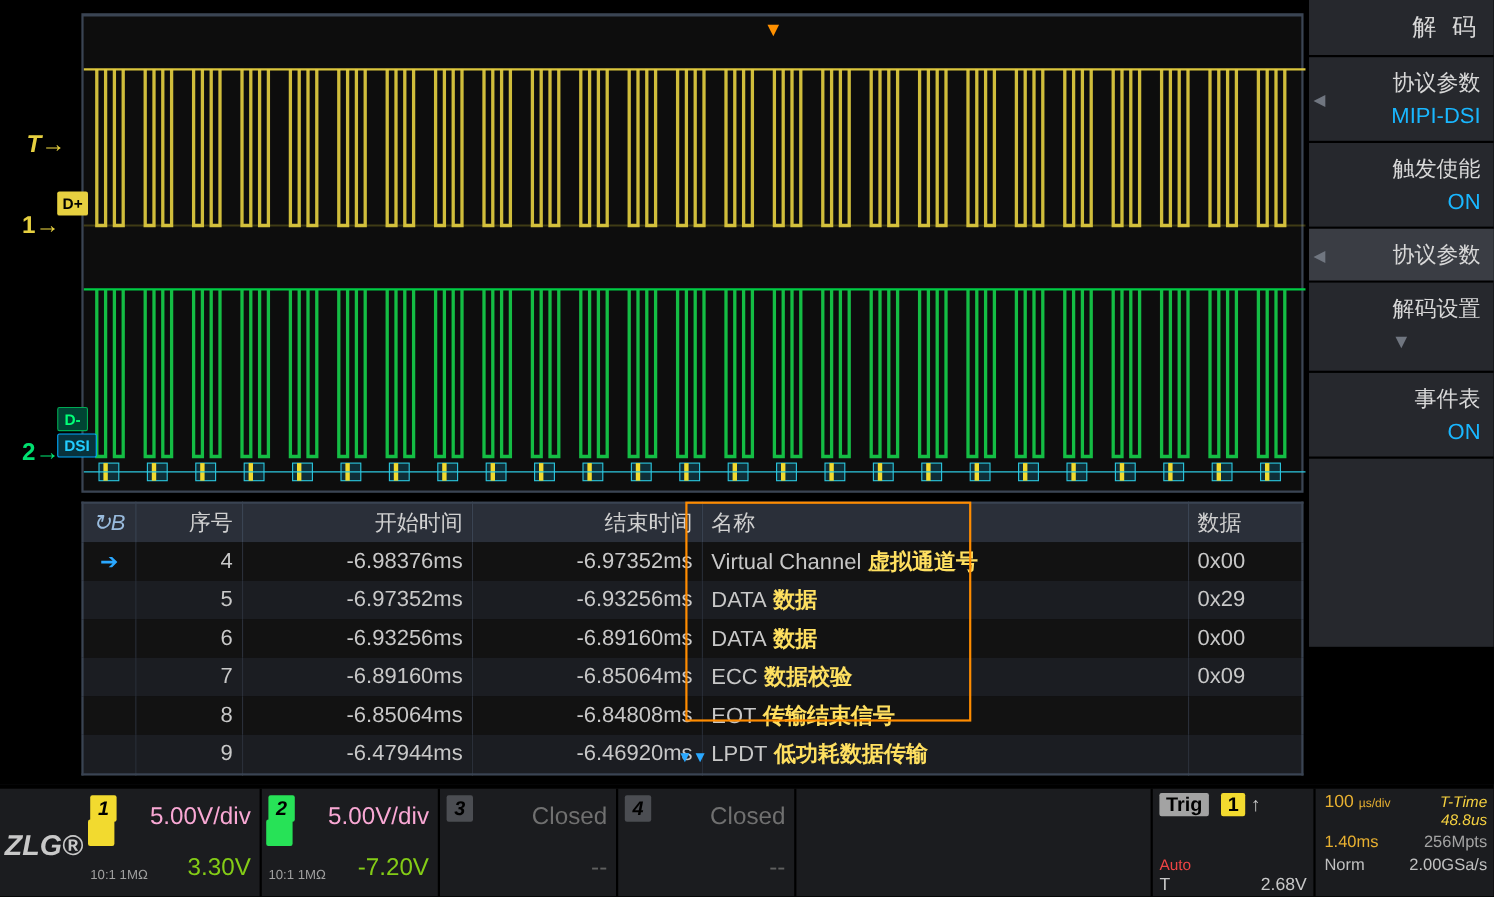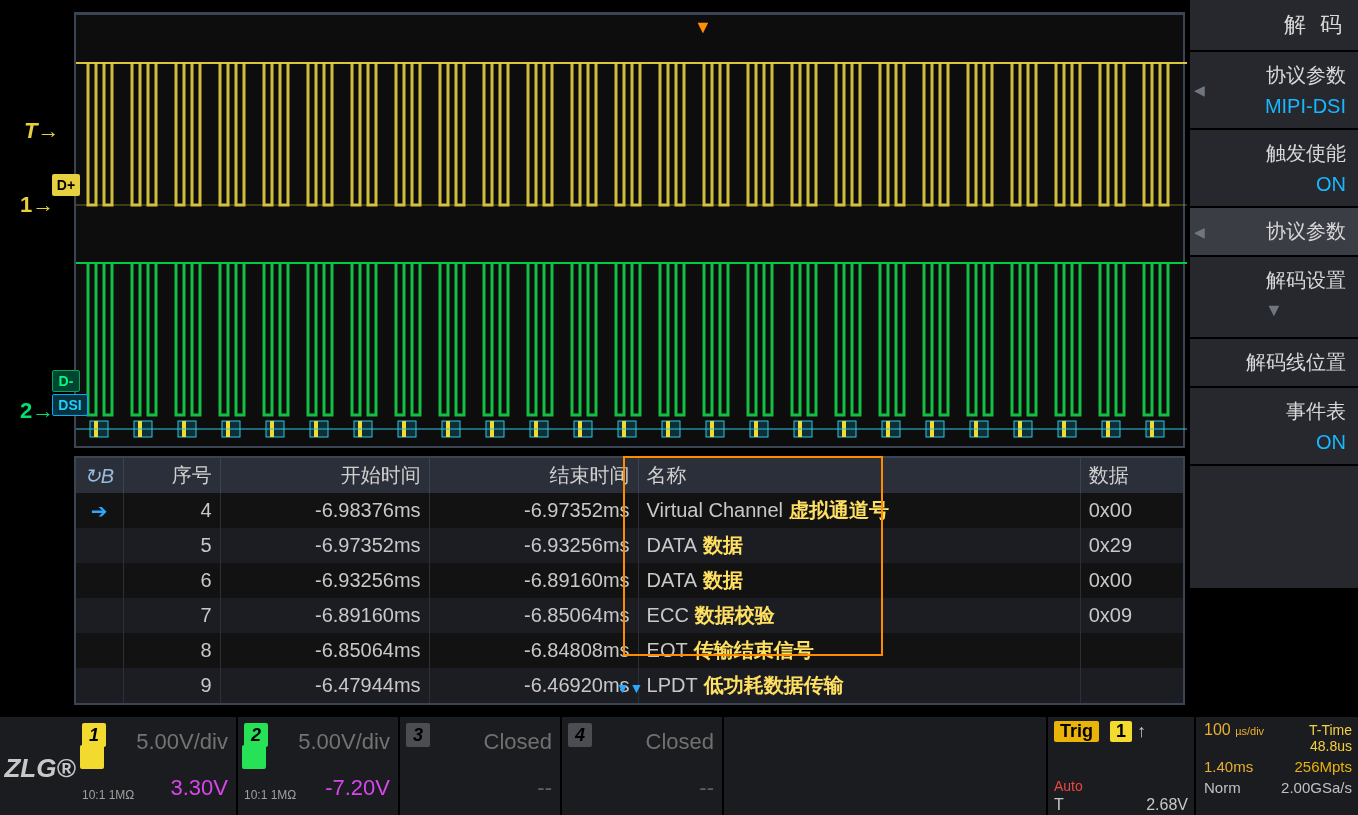--- a/index.html
+++ b/index.html
@@ -68,45 +68,45 @@
   .logo-box { position:absolute; left:4px; top:0; width:72px; height:102px;
               display:flex; align-items:center; justify-content:center; color:#c8c8c8;
               font-style:italic; font-weight:700; font-size:26px; }
   .ch-block { position:absolute; top:0; height:102px; width:160px;
               border-right:2px solid #000; }
   .ch-block .num { position:absolute; left:4px; top:6px; width:24px; height:24px;
                    color:#000; display:flex; align-items:center; justify-content:center;
                    font-weight:700; font-style:italic; border-radius:2px; }
   .ch-block .numbg   { position:absolute; left:2px; top:28px; width:24px; height:24px;
                        border-radius:2px; }
-  .ch-block .sc { position:absolute; right:8px; top:12px; color:#737373; font-size:22px; }
-  .ch-block .ofs{ position:absolute; right:8px; top:58px; color:#d946ef; font-size:22px; }
+  .ch-block .sc { position:absolute; right:8px; top:12px; color:#f9a8d4; font-size:22px; }
+  .ch-block .ofs{ position:absolute; right:8px; top:58px; color:#84cc16; font-size:22px; }
   .ch-block .imp{ position:absolute; left:4px; bottom:18px; color:#a0a0a0; font-size:12px; line-height:12px; }
   .ch-block .dash { color:#606060; }
   .ch-closed .sc { color:#707070; }
   .cb1 { left:78px; }  .cb2 { left:240px; } .cb3 { left:402px; } .cb4 { left:564px; }
   .c1 { background:#f2da2f; } .c2 { background:#27e257; }
   .c3 { background:#4b4d52; } .c4 { background:#4b4d52; }
 
   .trig-block { position:absolute; right:162px; top:0; width:150px; height:102px;
                 border-left:2px solid #000; border-right:2px solid #000; padding:4px 6px; }
-  .trig-block .trig-lbl2 { display:inline-block; background:#eab308; color:#000;
+  .trig-block .trig-lbl2 { display:inline-block; background:#a3a3a3; color:#000;
                            padding:0 6px; font-weight:700; border-radius:2px; font-size:18px; }
   .trig-block .ch-tag { display:inline-block; background:#f2da2f; color:#000;
                         padding:0 6px; font-weight:700; margin-left:6px; border-radius:2px; }
   .trig-block .row { display:flex; justify-content:space-between; color:#c8c8c8;
                      font-size:16px; margin-top:2px; }
   .trig-block .sub { color:#ef4444; font-size:14px;margin-top:36px; }
 
   .time-block { position:absolute; right:0; top:0; width:160px; height:102px; padding:4px 6px; }
   .time-block .r1 { display:flex; justify-content:space-between; align-items:baseline;gap:36px; }
   .time-block .big { color:#e8b030; font-size:16px; }
-  .time-block .tt  { color:#f4d040; font-size:14px; text-align:right; }
+  .time-block .tt  { color:#f4d040; font-size:14px; text-align:right;font-style:italic; }
   .time-block .r2 { display:flex; justify-content:space-between; font-size:15px; margin-top:4px; }
-  .time-block .or { color:#e8b030; } .time-block .cy{ color:#eab308;text-align:center; }
+  .time-block .or { color:#e8b030; } .time-block .cy{ color:#a3a3a3;text-align:center; }
   .time-block .r3 { display:flex; justify-content:space-between; font-size:15px; color:#c0c0c0; margin-top:4px; }
 </style>
 </head>
 <body>
 
 <div class="root">
 
   <div class="wave-area">
     <span class="top-marker">▼</span>
     <svg width="1111" height="436">
@@ -327,23 +327,20 @@
     </div>
     <div class="side-cell side-sel">
       <span class="side-chevron">◀</span>
       <div class="side-label">协议参数</div>
     </div>
     <div class="side-cell">
       <div class="side-label">解码设置</div>
       <div class="side-down">▼</div>
     </div>
     <div class="side-cell">
-      <div class="side-label">解码线位置</div>
-    </div>
-    <div class="side-cell">
       <div class="side-label">事件表</div>
       <div class="side-value">ON</div>
     </div>
   </div>
 
   <div class="bottom">
     <div class="logo-box">ZLG®</div>
 
     <div class="ch-block cb1">
       <div class="num c1">1</div>

